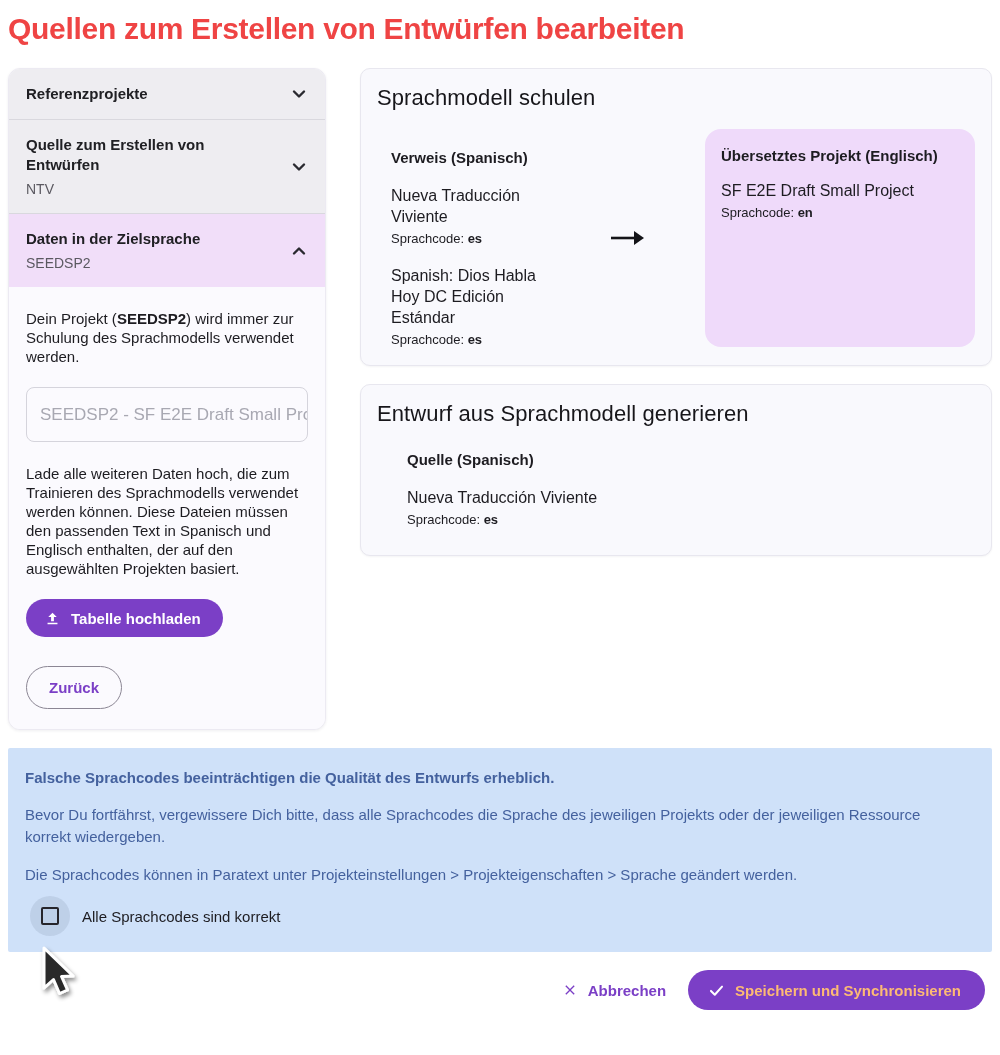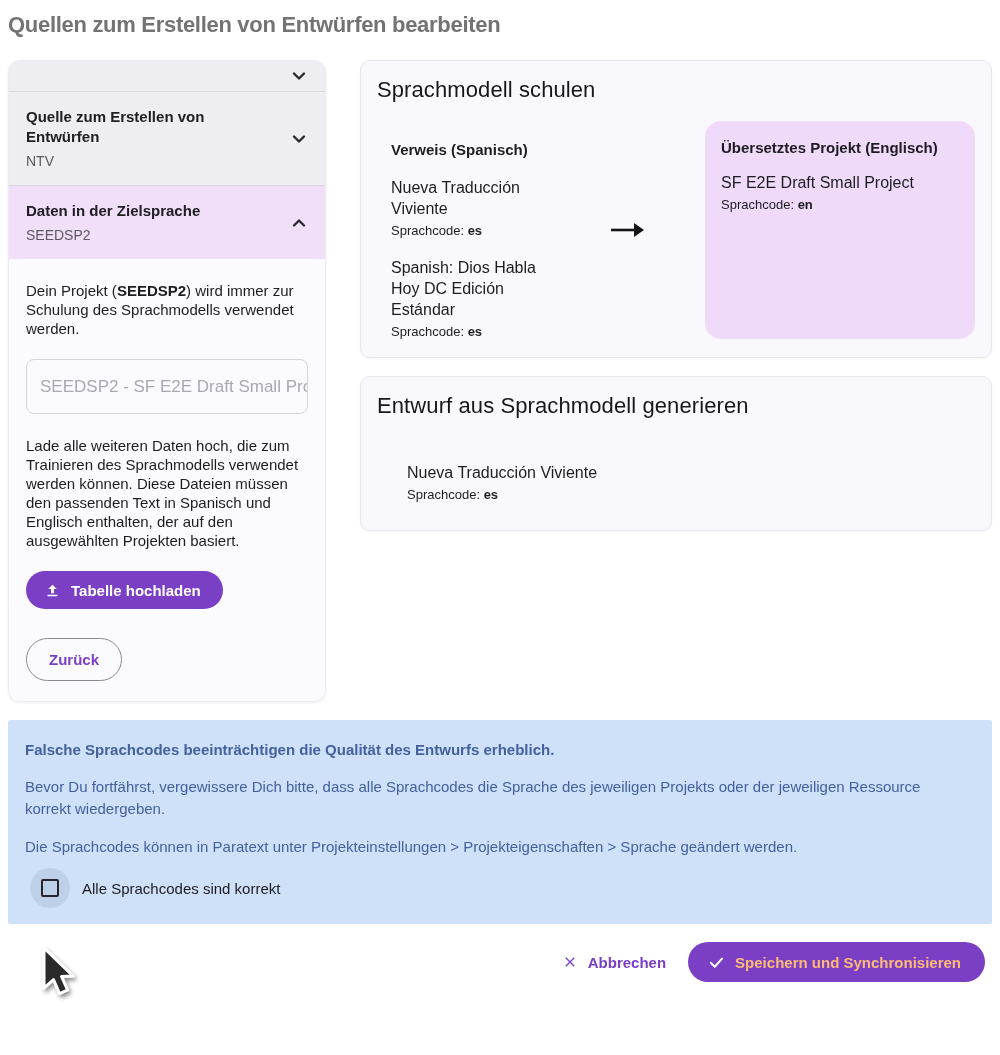--- a/index.html
+++ b/index.html
@@ -3,21 +3,21 @@
 <meta charset="utf-8">
 <style>
   * { box-sizing: border-box; margin: 0; padding: 0; }
   html, body { background: #ffffff; }
   body {
     width: 1000px; height: 1055px; position: relative; overflow: hidden;
     font-family: "Liberation Sans", sans-serif; color: #1d1b20;
   }
   .page { padding: 8px 8px 0 8px; }
 
-  h1.page-title { font-size: 22px; font-weight: bold; letter-spacing: -0.3px; color: #737373; margin: 4px 0 22px 0; }
+  h1.page-title { font-size: 30px; font-weight: bold; letter-spacing: -0.3px; color: #ef4444; margin: 4px 0 22px 0; }
 
   .columns { display: flex; gap: 34px; align-items: flex-start; }
 
   
   .sidebar {
     width: 318px; flex: 0 0 318px; background: #fbfafe;
     border: 1px solid #eceaf2; border-radius: 12px; overflow: hidden;
     box-shadow: 0 1px 3px rgba(30,30,60,0.07);
   }
   .acc-section { padding: 15px 17px; background: #eeedf1; position: relative; cursor: pointer; }
@@ -115,20 +115,21 @@
 
 <div class="page">
 
   <h1 class="page-title">Quellen zum Erstellen von Entwürfen bearbeiten</h1>
 
   <div class="columns">
 
     <div class="sidebar">
 
       <div class="acc-section">
+        <div class="acc-title">Referenzprojekte</div>
         <span class="acc-chevron">
           <svg viewBox="0 0 14 14">
               <polyline points="2,4.5 7,9.5 12,4.5"></polyline>
             </svg>
         </span>
       </div>
 
       <div class="acc-section">
         <div class="acc-title">Quelle zum Erstellen von Entwürfen</div>
         <div class="acc-sub">NTV</div>
@@ -195,20 +196,21 @@
             <div class="col-header">Übersetztes Projekt (Englisch)</div>
             <div class="proj-name">SF E2E Draft Small Project</div>
             <div class="lang-line"><span>Sprachcode:</span> <b>en</b></div>
           </div>
         </div>
       </div>
 
       <div class="card">
         <h2 class="card-title">Entwurf aus Sprachmodell generieren</h2>
         <div class="draft-body">
+          <div class="col-header">Quelle (Spanisch)</div>
           <div class="proj-name">Nueva Traducción Viviente</div>
           <div class="lang-line"><span>Sprachcode:</span> <b>es</b></div>
         </div>
       </div>
 
     </div>
   </div>
 
   <div class="notice">
     <div class="notice-heading">Falsche Sprachcodes beeinträchtigen die Qualität des Entwurfs erheblich.</div>

